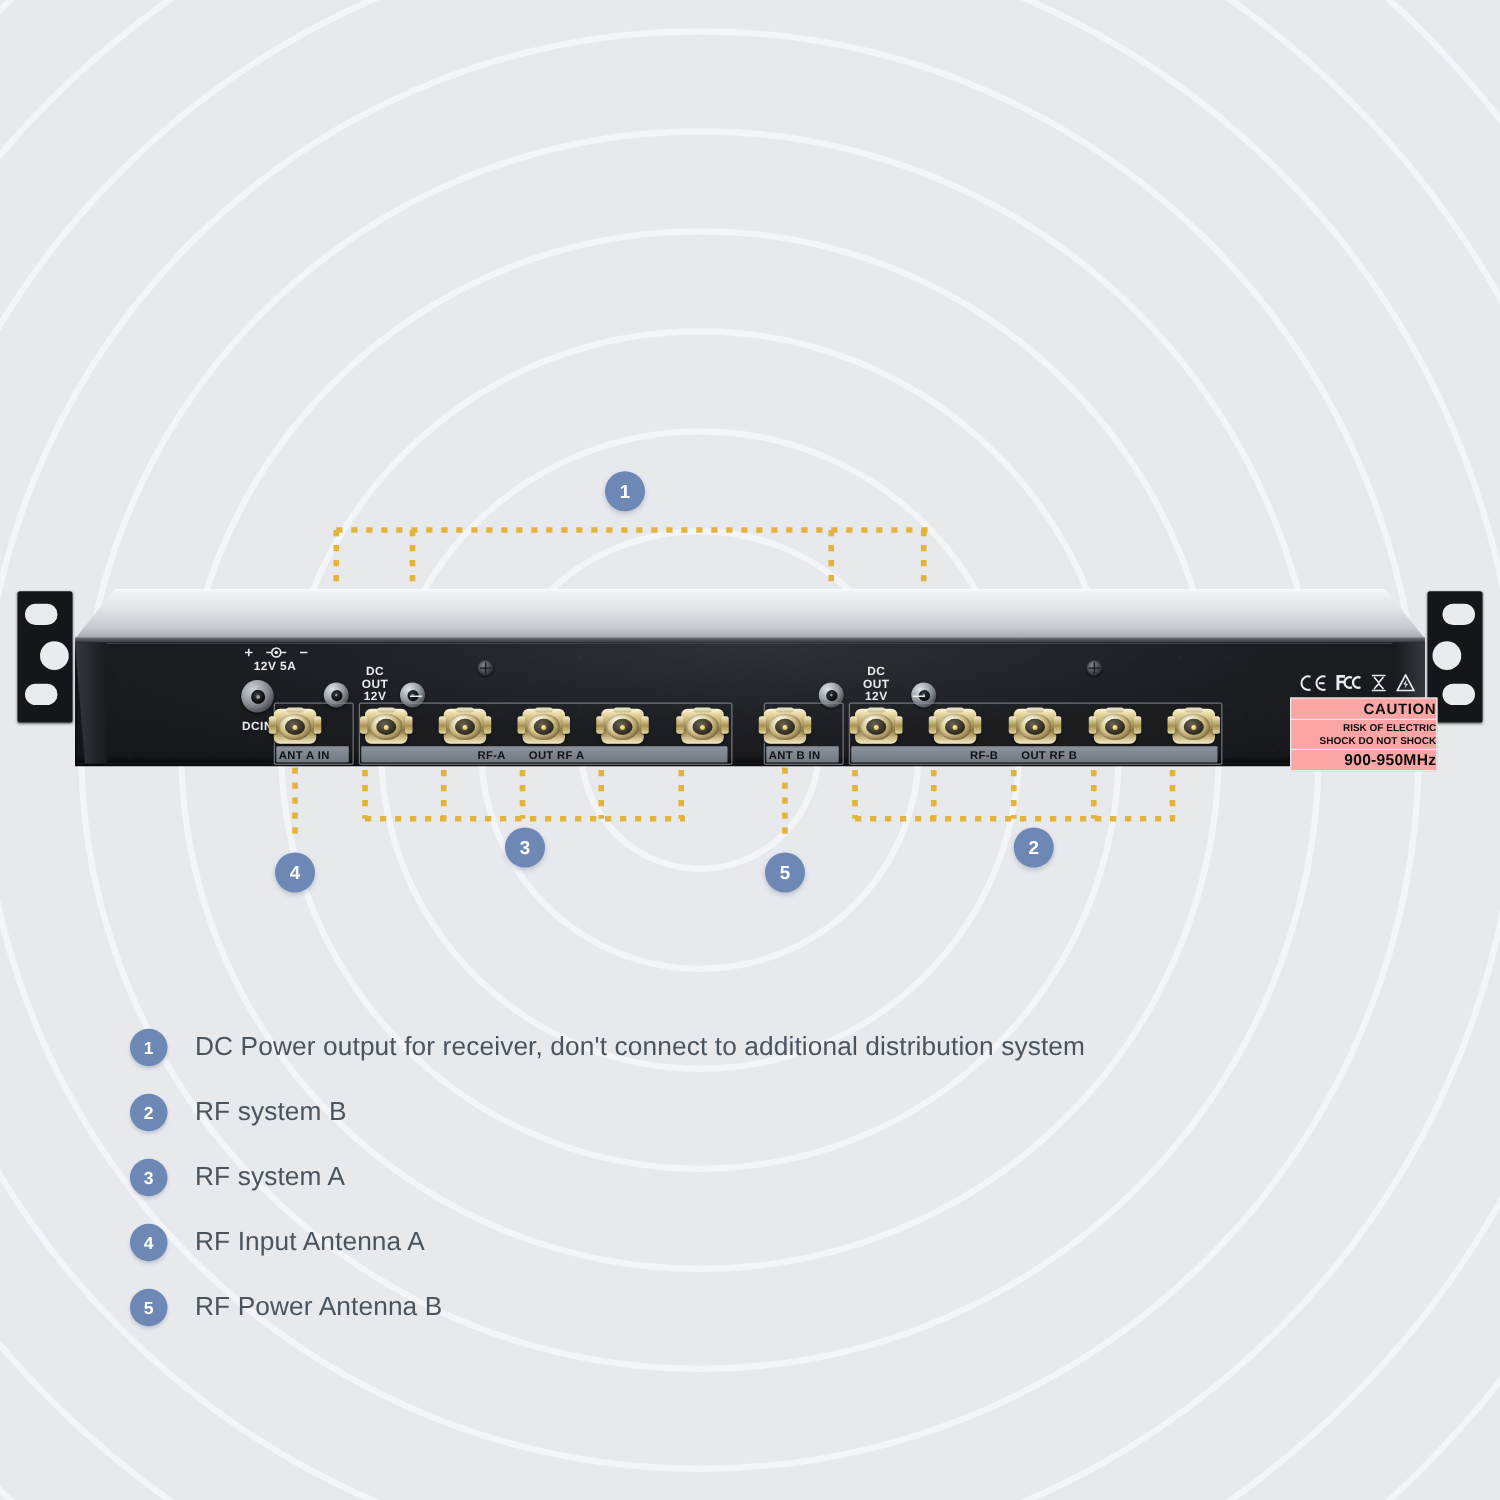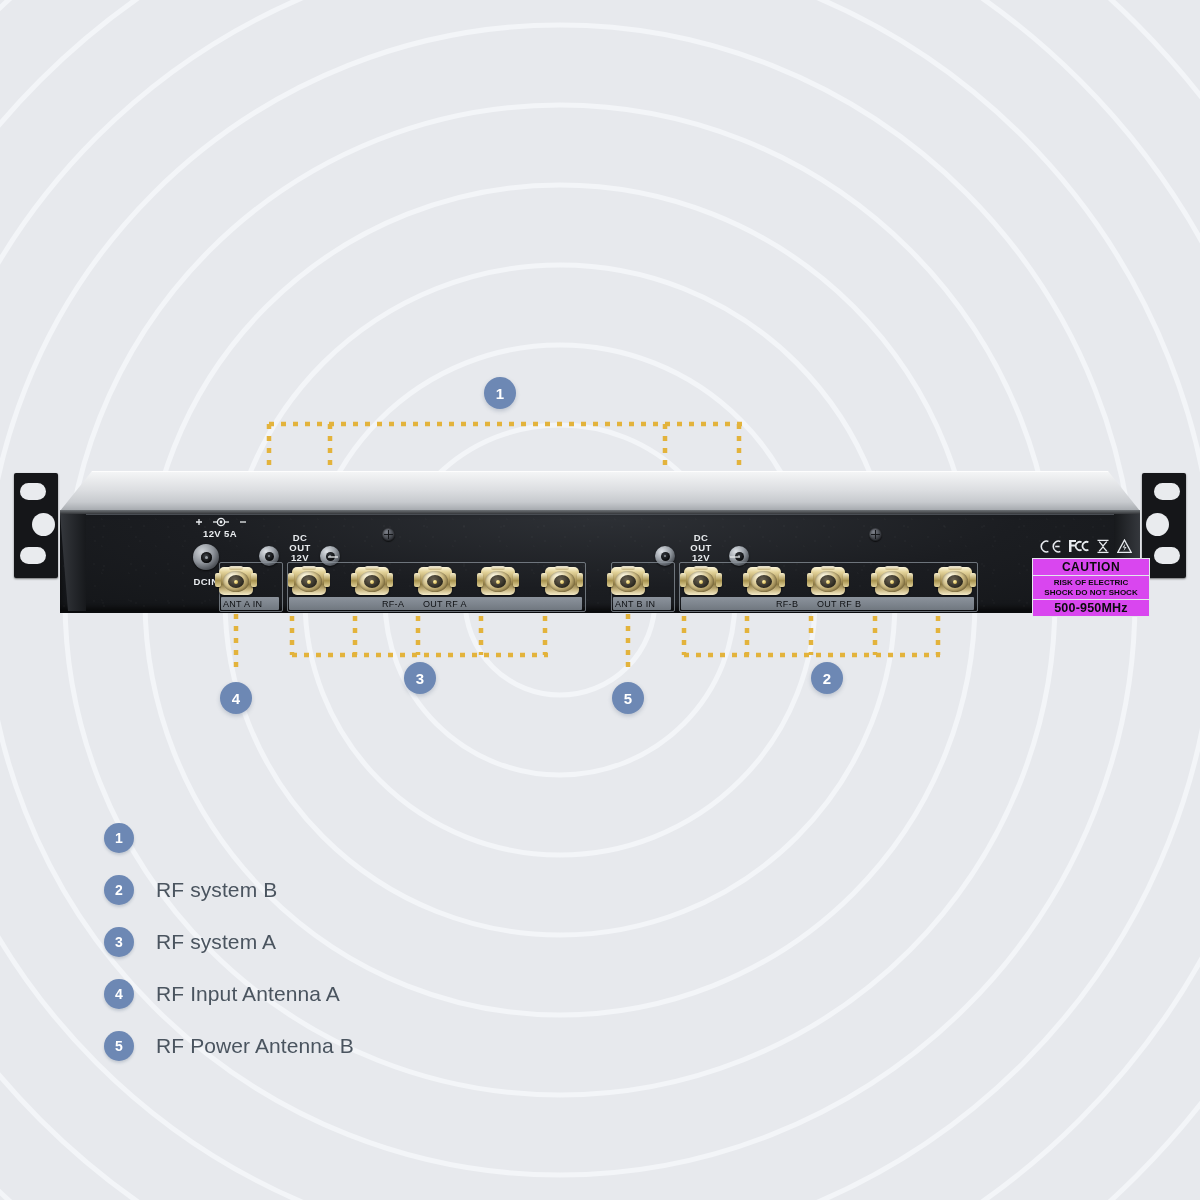--- a/index.html
+++ b/index.html
@@ -104,29 +104,29 @@
   .bnc .pin{position:absolute;left:15px;top:15.5px;width:4px;height:4px;border-radius:50%;
     background:radial-gradient(circle at 35% 30%,#fff3b0,#caa63a);}
   .bnc .topnotch{position:absolute;left:10px;top:2px;width:14px;height:4px;border-radius:2px;
     background:linear-gradient(180deg,#fffaea,#c4b178);opacity:.9;}
 
   
   .grp{position:absolute;border:1px solid #8a9199;border-radius:2px;opacity:.75;}
   
   .strip{position:absolute;height:13px;background:linear-gradient(180deg,#9ba3ad,#7e868f);
     opacity:.88;border-radius:1px;}
-  .silk{position:absolute;color:#0f1114;font-size:9px;letter-spacing:.3px;font-weight:400;
+  .silk{position:absolute;color:#0f1114;font-size:9px;letter-spacing:.3px;font-weight:700;
     font-family:"Liberation Sans", sans-serif;white-space:nowrap;}
 
   .panel-text{position:absolute;color:#e9ecef;font-size:9.5px;font-weight:700;letter-spacing:.4px;
     white-space:nowrap;text-align:center;line-height:10px;}
 
   
   .caution{position:absolute;left:972px;top:87px;width:118px;}
-  .caution .row{background:#d946ef;border:1px solid #e4e8ec;color:#0a0b0d;text-align:center;}
+  .caution .row{background:#fca5a5;border:1px solid #e4e8ec;color:#0a0b0d;text-align:right;}
   .caution .r1{font-size:12px;font-weight:700;letter-spacing:.5px;padding:1px 0;}
   .caution .r2{font-size:8px;font-weight:700;line-height:9.5px;padding:2px 0;border-top:none;}
   .caution .r3{font-size:12.5px;font-weight:700;letter-spacing:.2px;padding:1px 0;border-top:none;}
   .certs{position:absolute;left:980px;top:66px;width:110px;height:18px;color:#e8ebef;
     display:flex;align-items:center;gap:7px;}
 
   
   .badge{position:absolute;width:32px;height:32px;border-radius:50%;
     background:#6d88b4;color:#fff;font-size:15px;font-weight:700;
     display:flex;align-items:center;justify-content:center;
@@ -416,35 +416,36 @@
           <path d="M8.4 4.6 L5.6 8.6 h2.1 L6.6 11.9 L9.5 8.0 H7.4 Z" fill="#e8ebef"></path>
         </svg>
       </div>
 
       <div class="caution">
         <div class="row r1">CAUTION</div>
         <div class="row r2">
           <span>RISK OF ELECTRIC</span><br>
           <span>SHOCK DO NOT SHOCK</span>
         </div>
-        <div class="row r3">500-950MHz</div>
+        <div class="row r3">900-950MHz</div>
       </div>
 
     </div>
   </div>
 
   <div class="badge" style="left:484px;top:377px">1</div>
   <div class="badge" style="left:811px;top:662px">2</div>
   <div class="badge" style="left:404px;top:662px">3</div>
   <div class="badge" style="left:220px;top:682px">4</div>
   <div class="badge" style="left:612px;top:682px">5</div>
 
   <div class="legend">
     <div class="legend-row">
       <div class="legend-badge">1</div>
+      <div class="legend-text">DC Power output for receiver, don't connect to additional distribution system</div>
     </div>
     <div class="legend-row">
       <div class="legend-badge">2</div>
       <div class="legend-text">RF system B</div>
     </div>
     <div class="legend-row">
       <div class="legend-badge">3</div>
       <div class="legend-text">RF system A</div>
     </div>
     <div class="legend-row">

